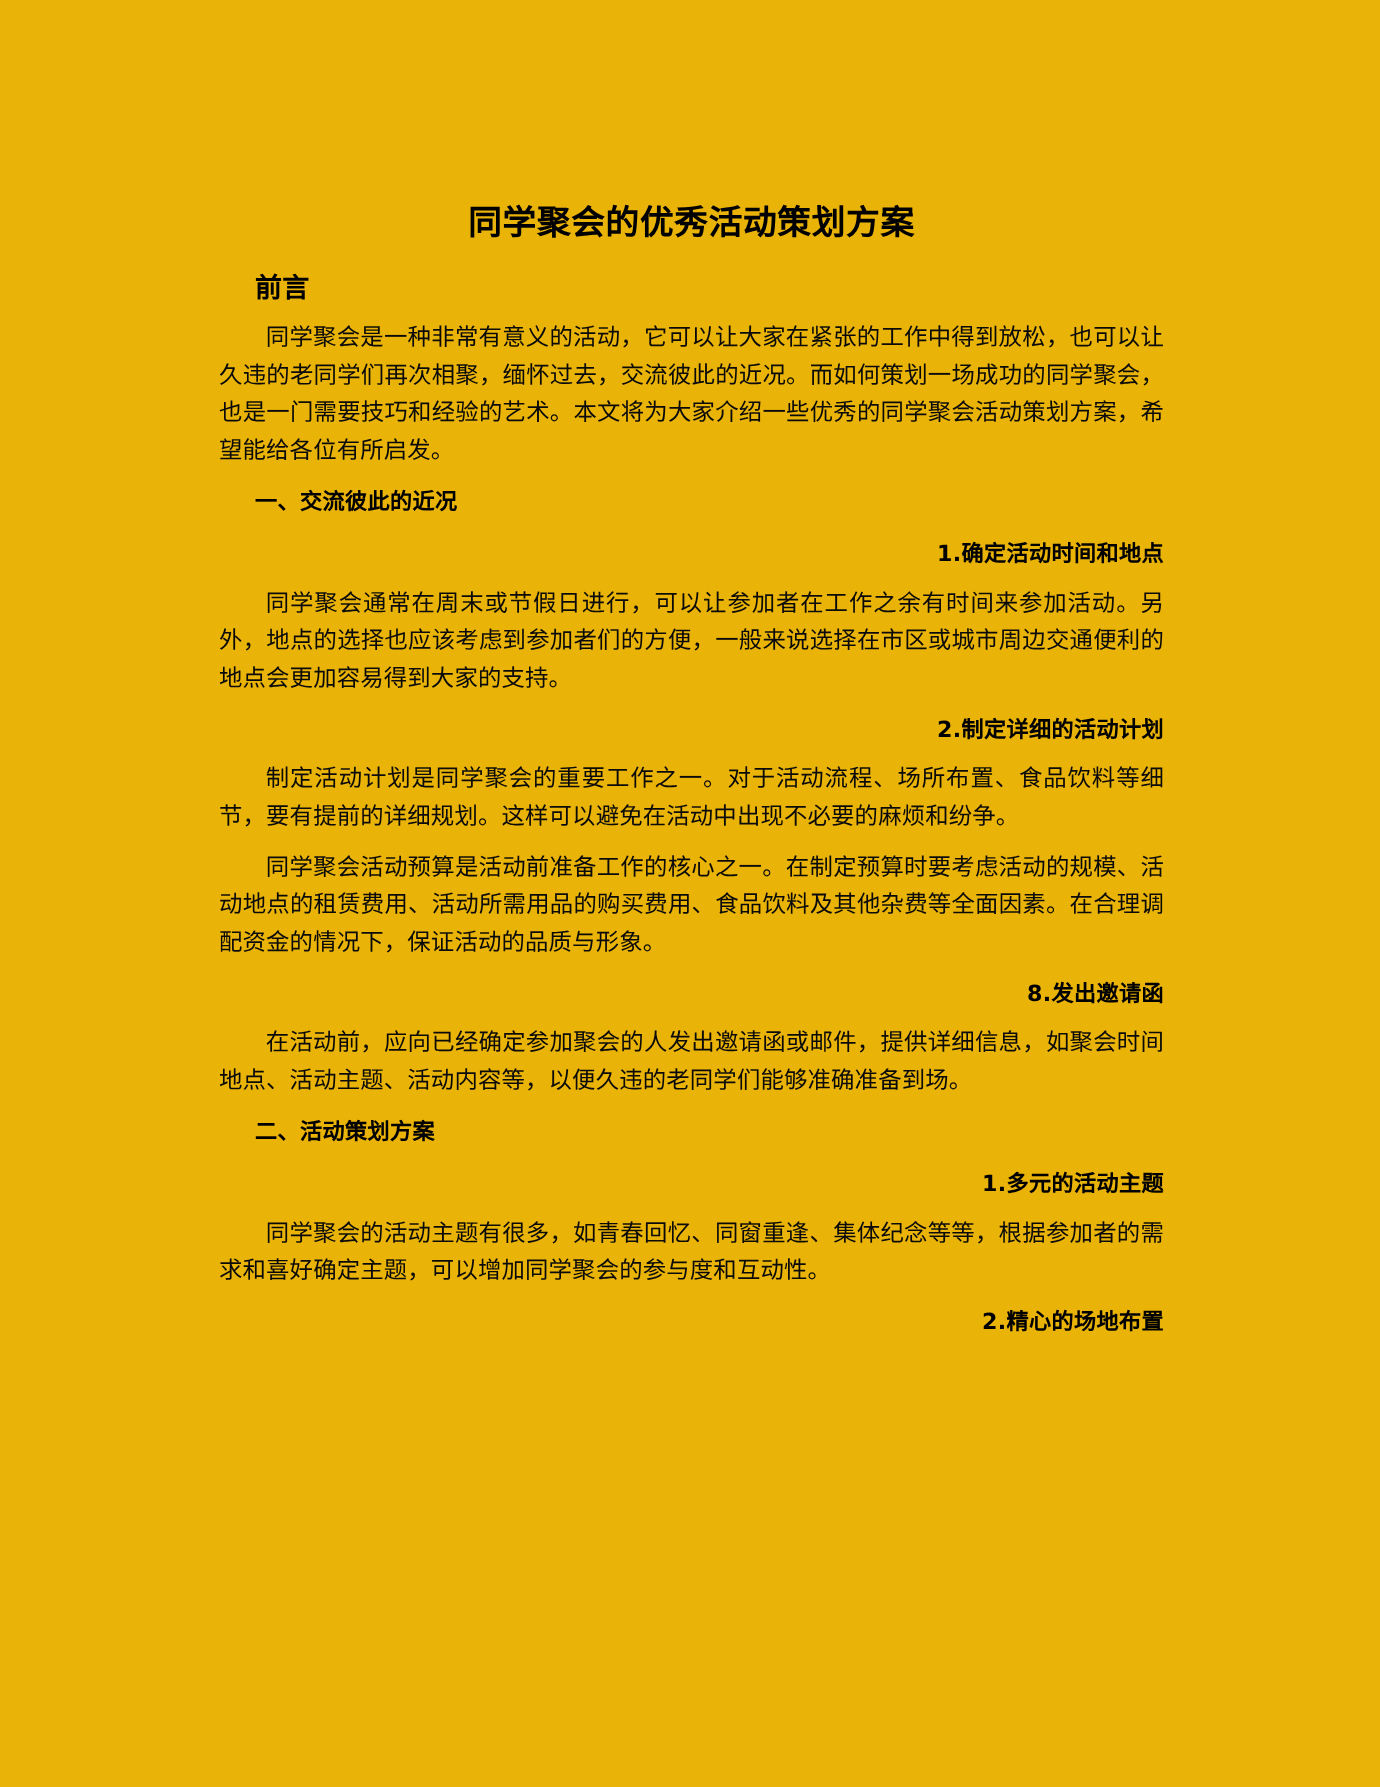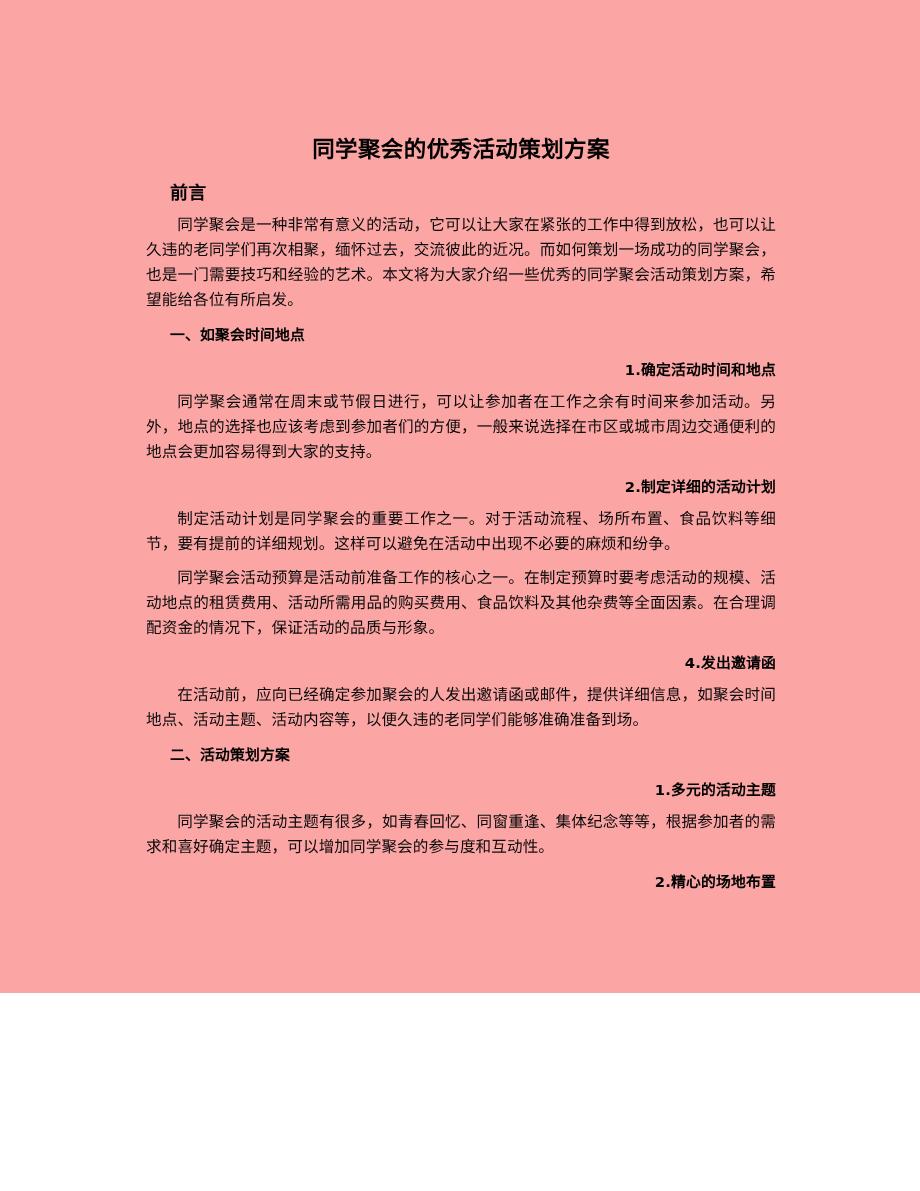--- a/index.html
+++ b/index.html
@@ -4,23 +4,23 @@
 <title>同学聚会的优秀活动策划方案</title>
 <style>
   html, body {
     margin: 0;
     padding: 0;
     background: #ffffff;
   }
   .page {
     position: relative;
     width: 920px;
-    height: 993px;
+    height: 1191px;
     margin: 0 auto;
-    background: #fca5a5;
+    background: #eab308;
     overflow: hidden;
     box-sizing: border-box;
   }
   .doc-body {
     position: absolute;
     left: 146px;
     top: 132px;
     width: 630px;
   }
   .doc-title {
@@ -81,31 +81,31 @@
 <body>
 
 <div class="page">
   <div class="doc-body">
 
     <h1 class="doc-title">同学聚会的优秀活动策划方案</h1>
 
     <h2 class="h-preface">前言</h2>
     <p class="para">同学聚会是一种非常有意义的活动，它可以让大家在紧张的工作中得到放松，也可以让久违的老同学们再次相聚，缅怀过去，交流彼此的近况。而如何策划一场成功的同学聚会，也是一门需要技巧和经验的艺术。本文将为大家介绍一些优秀的同学聚会活动策划方案，希望能给各位有所启发。</p>
 
-    <h2 class="h-section">一、如聚会时间地点</h2>
+    <h2 class="h-section">一、交流彼此的近况</h2>
 
     <h3 class="h-sub">1.确定活动时间和地点</h3>
     <p class="para">同学聚会通常在周末或节假日进行，可以让参加者在工作之余有时间来参加活动。另外，地点的选择也应该考虑到参加者们的方便，一般来说选择在市区或城市周边交通便利的地点会更加容易得到大家的支持。</p>
 
     <h3 class="h-sub">2.制定详细的活动计划</h3>
     <p class="para">制定活动计划是同学聚会的重要工作之一。对于活动流程、场所布置、食品饮料等细节，要有提前的详细规划。这样可以避免在活动中出现不必要的麻烦和纷争。</p>
 
     <p class="para">同学聚会活动预算是活动前准备工作的核心之一。在制定预算时要考虑活动的规模、活动地点的租赁费用、活动所需用品的购买费用、食品饮料及其他杂费等全面因素。在合理调配资金的情况下，保证活动的品质与形象。</p>
 
-    <h3 class="h-sub">4.发出邀请函</h3>
+    <h3 class="h-sub">8.发出邀请函</h3>
     <p class="para">在活动前，应向已经确定参加聚会的人发出邀请函或邮件，提供详细信息，如聚会时间地点、活动主题、活动内容等，以便久违的老同学们能够准确准备到场。</p>
 
     <h2 class="h-section">二、活动策划方案</h2>
 
     <h3 class="h-sub">1.多元的活动主题</h3>
     <p class="para">同学聚会的活动主题有很多，如青春回忆、同窗重逢、集体纪念等等，根据参加者的需求和喜好确定主题，可以增加同学聚会的参与度和互动性。</p>
 
     <h3 class="h-sub">2.精心的场地布置</h3>
 
   </div>

